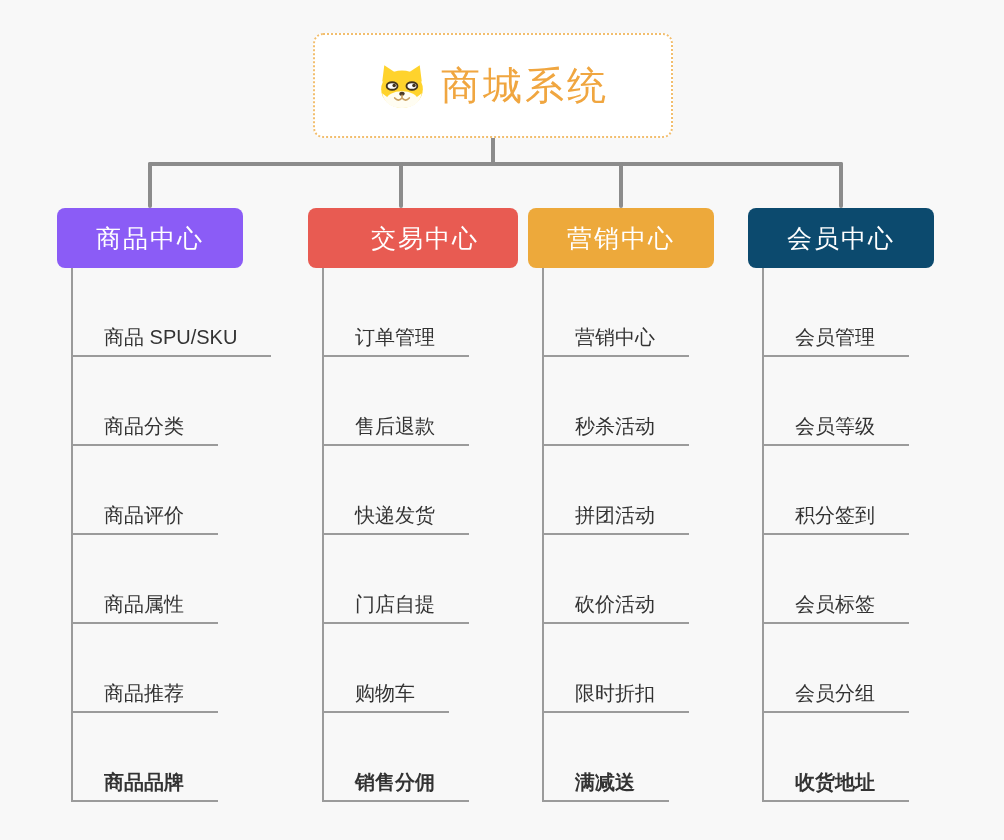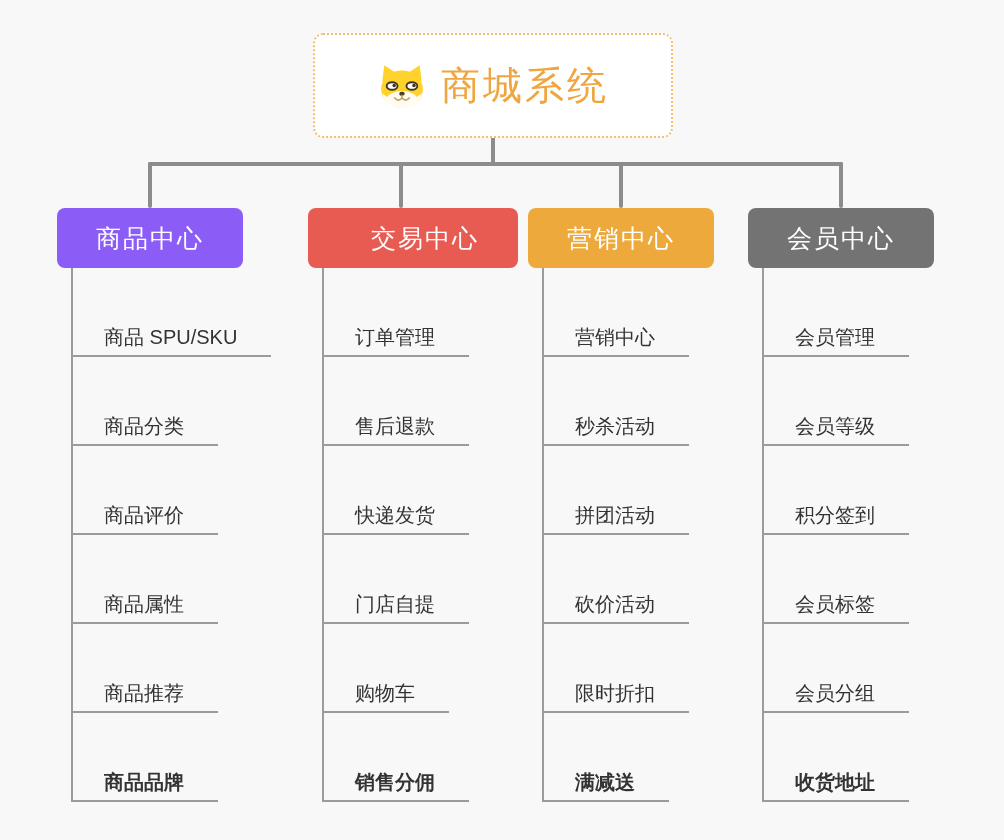--- a/index.html
+++ b/index.html
@@ -89,21 +89,21 @@
 
   <div class="group-box g1" style="background-color: #8b5cf6;">
     <span>商品中心</span>
   </div>
   <div class="group-box g2" style="background-color: rgb(232, 91, 82);">
     <span>交易中心</span>
   </div>
   <div class="group-box g3" style="background-color: rgb(237, 169, 59);">
     <span>营销中心</span>
   </div>
-  <div class="group-box g4" style="background-color: #737373;">
+  <div class="group-box g4" style="background-color: #0c4a6e;">
     <span>会员中心</span>
   </div>
 
   <div class="col c1">
     <div class="trunk"></div>
     <div class="sub">商品 SPU/SKU</div>
     <div class="sub">商品分类</div>
     <div class="sub">商品评价</div>
     <div class="sub">商品属性</div>
     <div class="sub">商品推荐</div>

